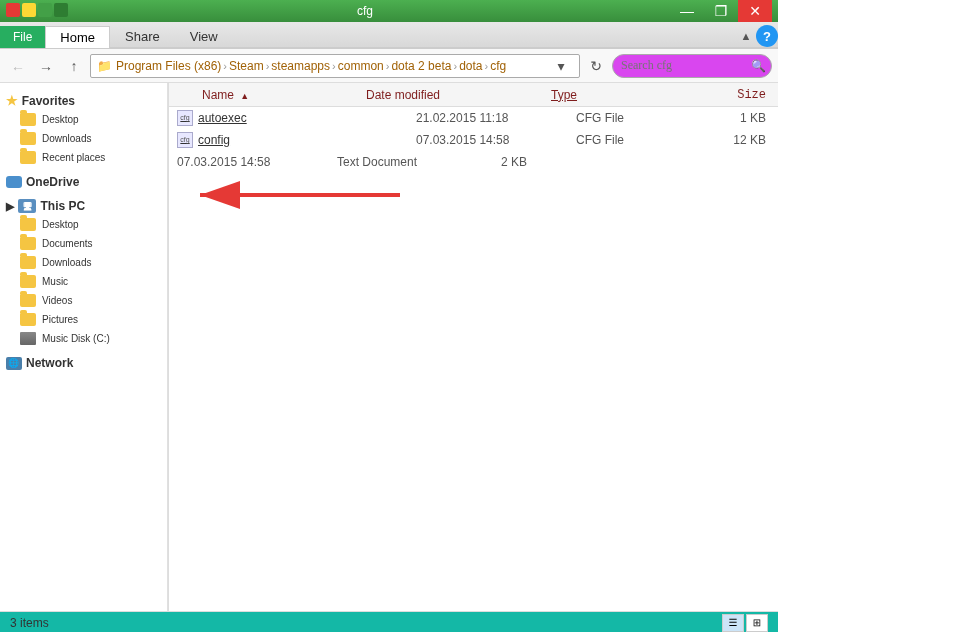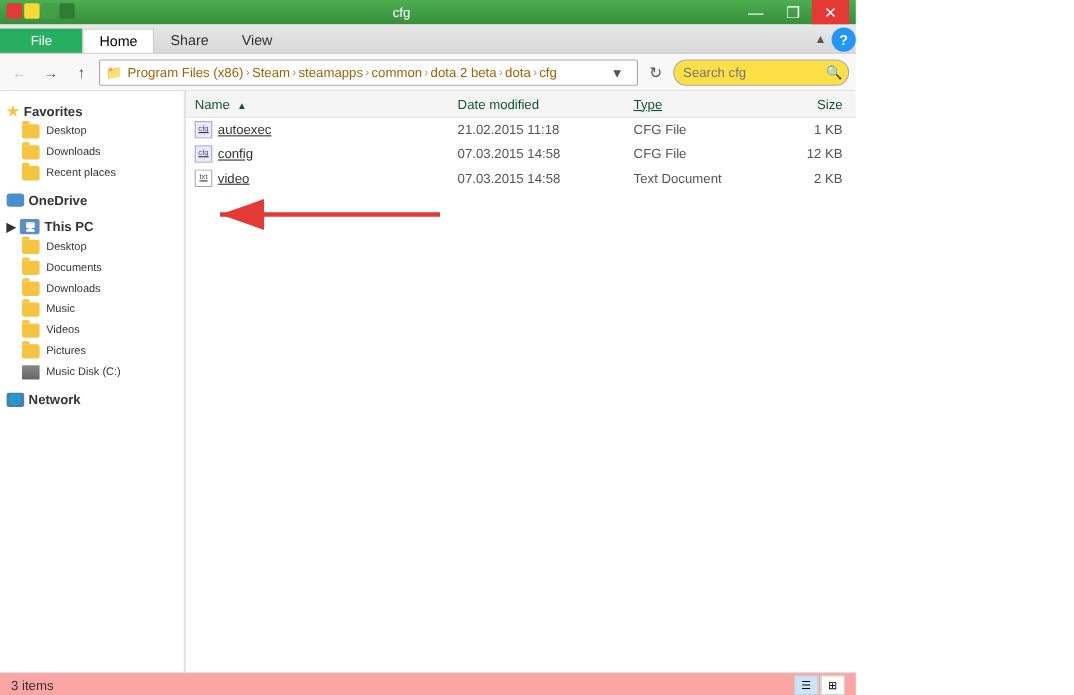--- a/index.html
+++ b/index.html
@@ -77,21 +77,21 @@
       background: #fff;
       border-color: #ccc;
       border-bottom-color: #fff;
       margin-bottom: -1px;
       color: #000;
     }
     .ribbon-tab:not(.active) { color: #333; }
     .ribbon-file {
       background: #27ae60;
       color: white;
-      padding: 4px 28px;
+      padding: 4px 13px;
       font-size: 12px;
       height: 22px;
       display: flex; align-items: center;
       margin-bottom: -1px;
     }
 
     
     .address-bar-container {
       display: flex;
       align-items: center;
@@ -137,23 +137,24 @@
       display: flex; align-items: center; justify-content: center;
       font-size: 14px;
       color: #555;
     }
     .search-box {
       width: 160px; height: 24px;
       border: 1px solid #aaa;
       border-radius: 12px;
       padding: 0 28px 0 8px;
       font-size: 12px;
-      background: #fde047;
+      background: #d946ef;
       outline: none;
       position: relative;
+      font-family: Liberation Serif, serif;
     }
     .search-container {
       position: relative;
       display: flex;
       align-items: center;
     }
     .search-icon-btn {
       position: absolute;
       right: 6px;
       color: #888;
@@ -226,29 +227,30 @@
     .file-list-header {
       display: flex;
       align-items: center;
       padding: 3px 0;
       border-bottom: 1px solid #ddd;
       background: #f5f5f5;
       height: 24px;
     }
     .col-header {
       font-size: 12px;
-      color: #14532d;
+      color: #7f1d1d;
       padding: 0 8px;
       cursor: pointer;
       user-select: none;
+      margin-left: 25px;
     }
     .col-name { flex: 1; }
     .col-date { width: 160px; }
     .col-type { width: 130px; text-decoration: underline; }
-    .col-size { width: 80px; text-align: right; padding-right: 12px; }
+    .col-size { width: 80px; text-align: right; padding-right: 12px; font-family: Liberation Mono, monospace; }
     .col-sort-arrow { font-size: 9px; margin-left: 3px; }
 
     .file-list {
       flex: 1;
       overflow-y: auto;
       background: #fff;
     }
     .file-row {
       display: flex;
       align-items: center;
@@ -287,21 +289,21 @@
       width: 16px; height: 16px;
       background: #fff;
       border: 1px solid #aaa;
       display: flex; align-items: center; justify-content: center;
       font-size: 7px; color: #555;
     }
 
     
     .status-bar {
       height: 22px;
-      background: #fca5a5;
+      background: #14b8a6;
       border-top: 1px solid #ddd;
       display: flex;
       align-items: center;
       justify-content: space-between;
       padding: 0 10px;
     }
     .status-text { font-size: 12px; color: #333; }
     .view-btns { display: flex; gap: 2px; }
     .view-btn {
       width: 22px; height: 18px;
@@ -547,26 +549,20 @@
               <div class="cfg-icon-img">cfg</div>
             </div>
             <span>config</span>
           </div>
           <div class="file-cell date">07.03.2015 14:58</div>
           <div class="file-cell type">CFG File</div>
           <div class="file-cell size">12 KB</div>
         </div>
 
         <div class="file-row">
-          <div class="file-cell name">
-            <div class="cfg-icon">
-              <div class="txt-icon-img">txt</div>
-            </div>
-            <span>video</span>
-          </div>
           <div class="file-cell date">07.03.2015 14:58</div>
           <div class="file-cell type">Text Document</div>
           <div class="file-cell size">2 KB</div>
         </div>
 
       </div>
     </div>
   </div>
 
   <div class="status-bar">

